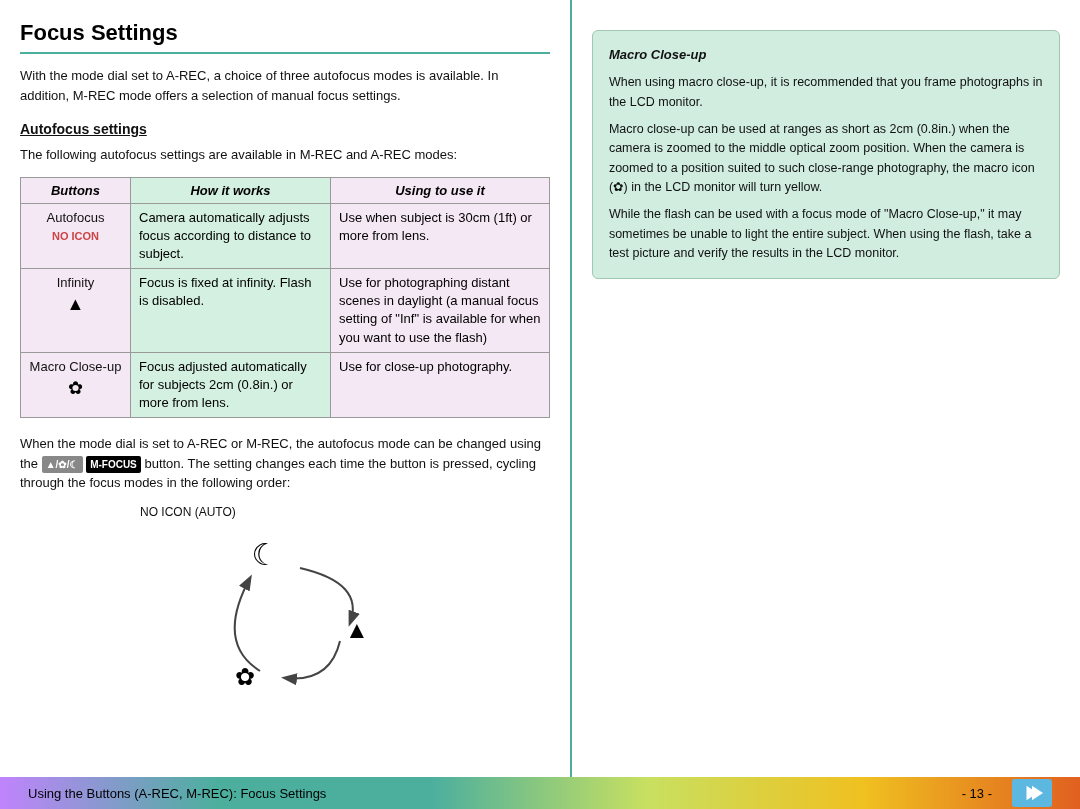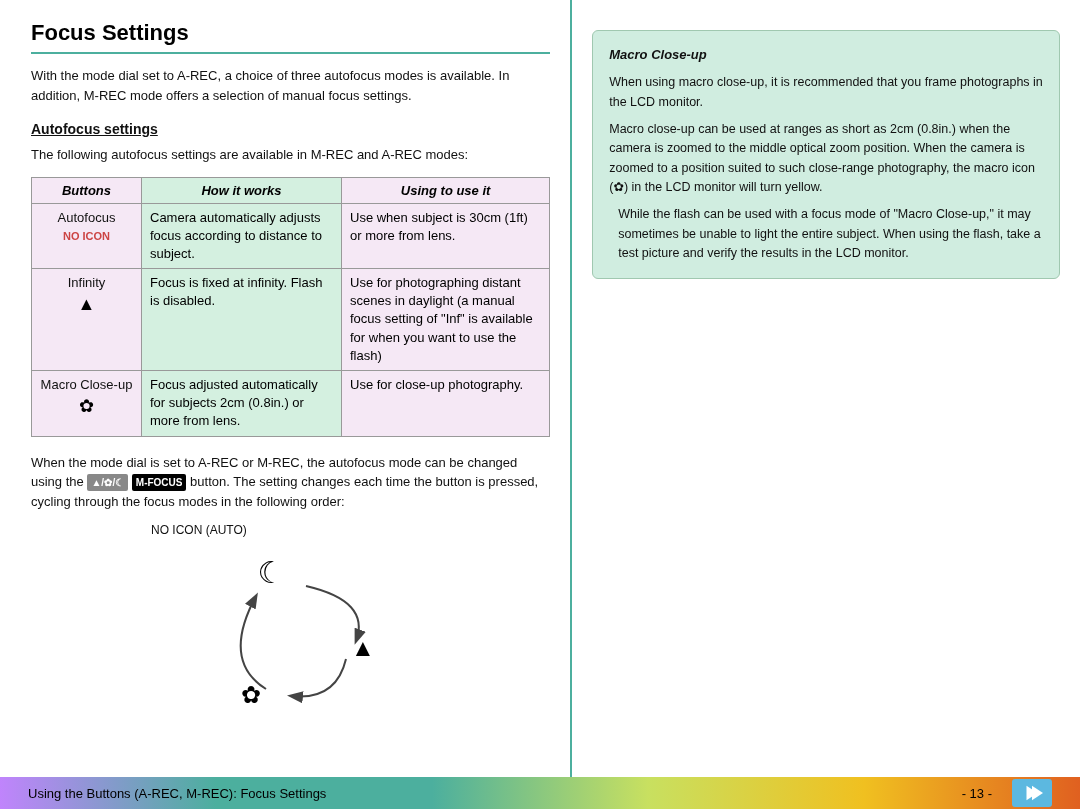--- a/index.html
+++ b/index.html
@@ -21,21 +21,21 @@
     }
 
     .main-content {
       display: flex;
       flex: 1;
       overflow: hidden;
     }
 
     .left-col {
       width: 608px;
-      padding: 20px 20px 0 31px;
+      padding: 20px 20px 0 20px;
       border-right: 2px solid #4CAF9E;
     }
 
     .right-col {
       width: 540px;
       padding: 20px 20px 0 20px;
     }
 
     .page-title {
       font-size: 22px;
@@ -199,21 +199,20 @@
       margin-bottom: 8px;
       color: #111;
     }
 
     .macro-box-para {
       margin-bottom: 8px;
     }
 
     .macro-box-para:last-child {
       margin-bottom: 0;
-      margin-left: 9px;
     }
 
     
     .footer-bar {
       height: 32px;
       background: linear-gradient(to right, #c084fc, #4CAF9E, #4CAF9E, #c8e060, #f0c020, #e06020);
       display: flex;
       align-items: center;
       padding: 0 28px;
       justify-content: space-between;

